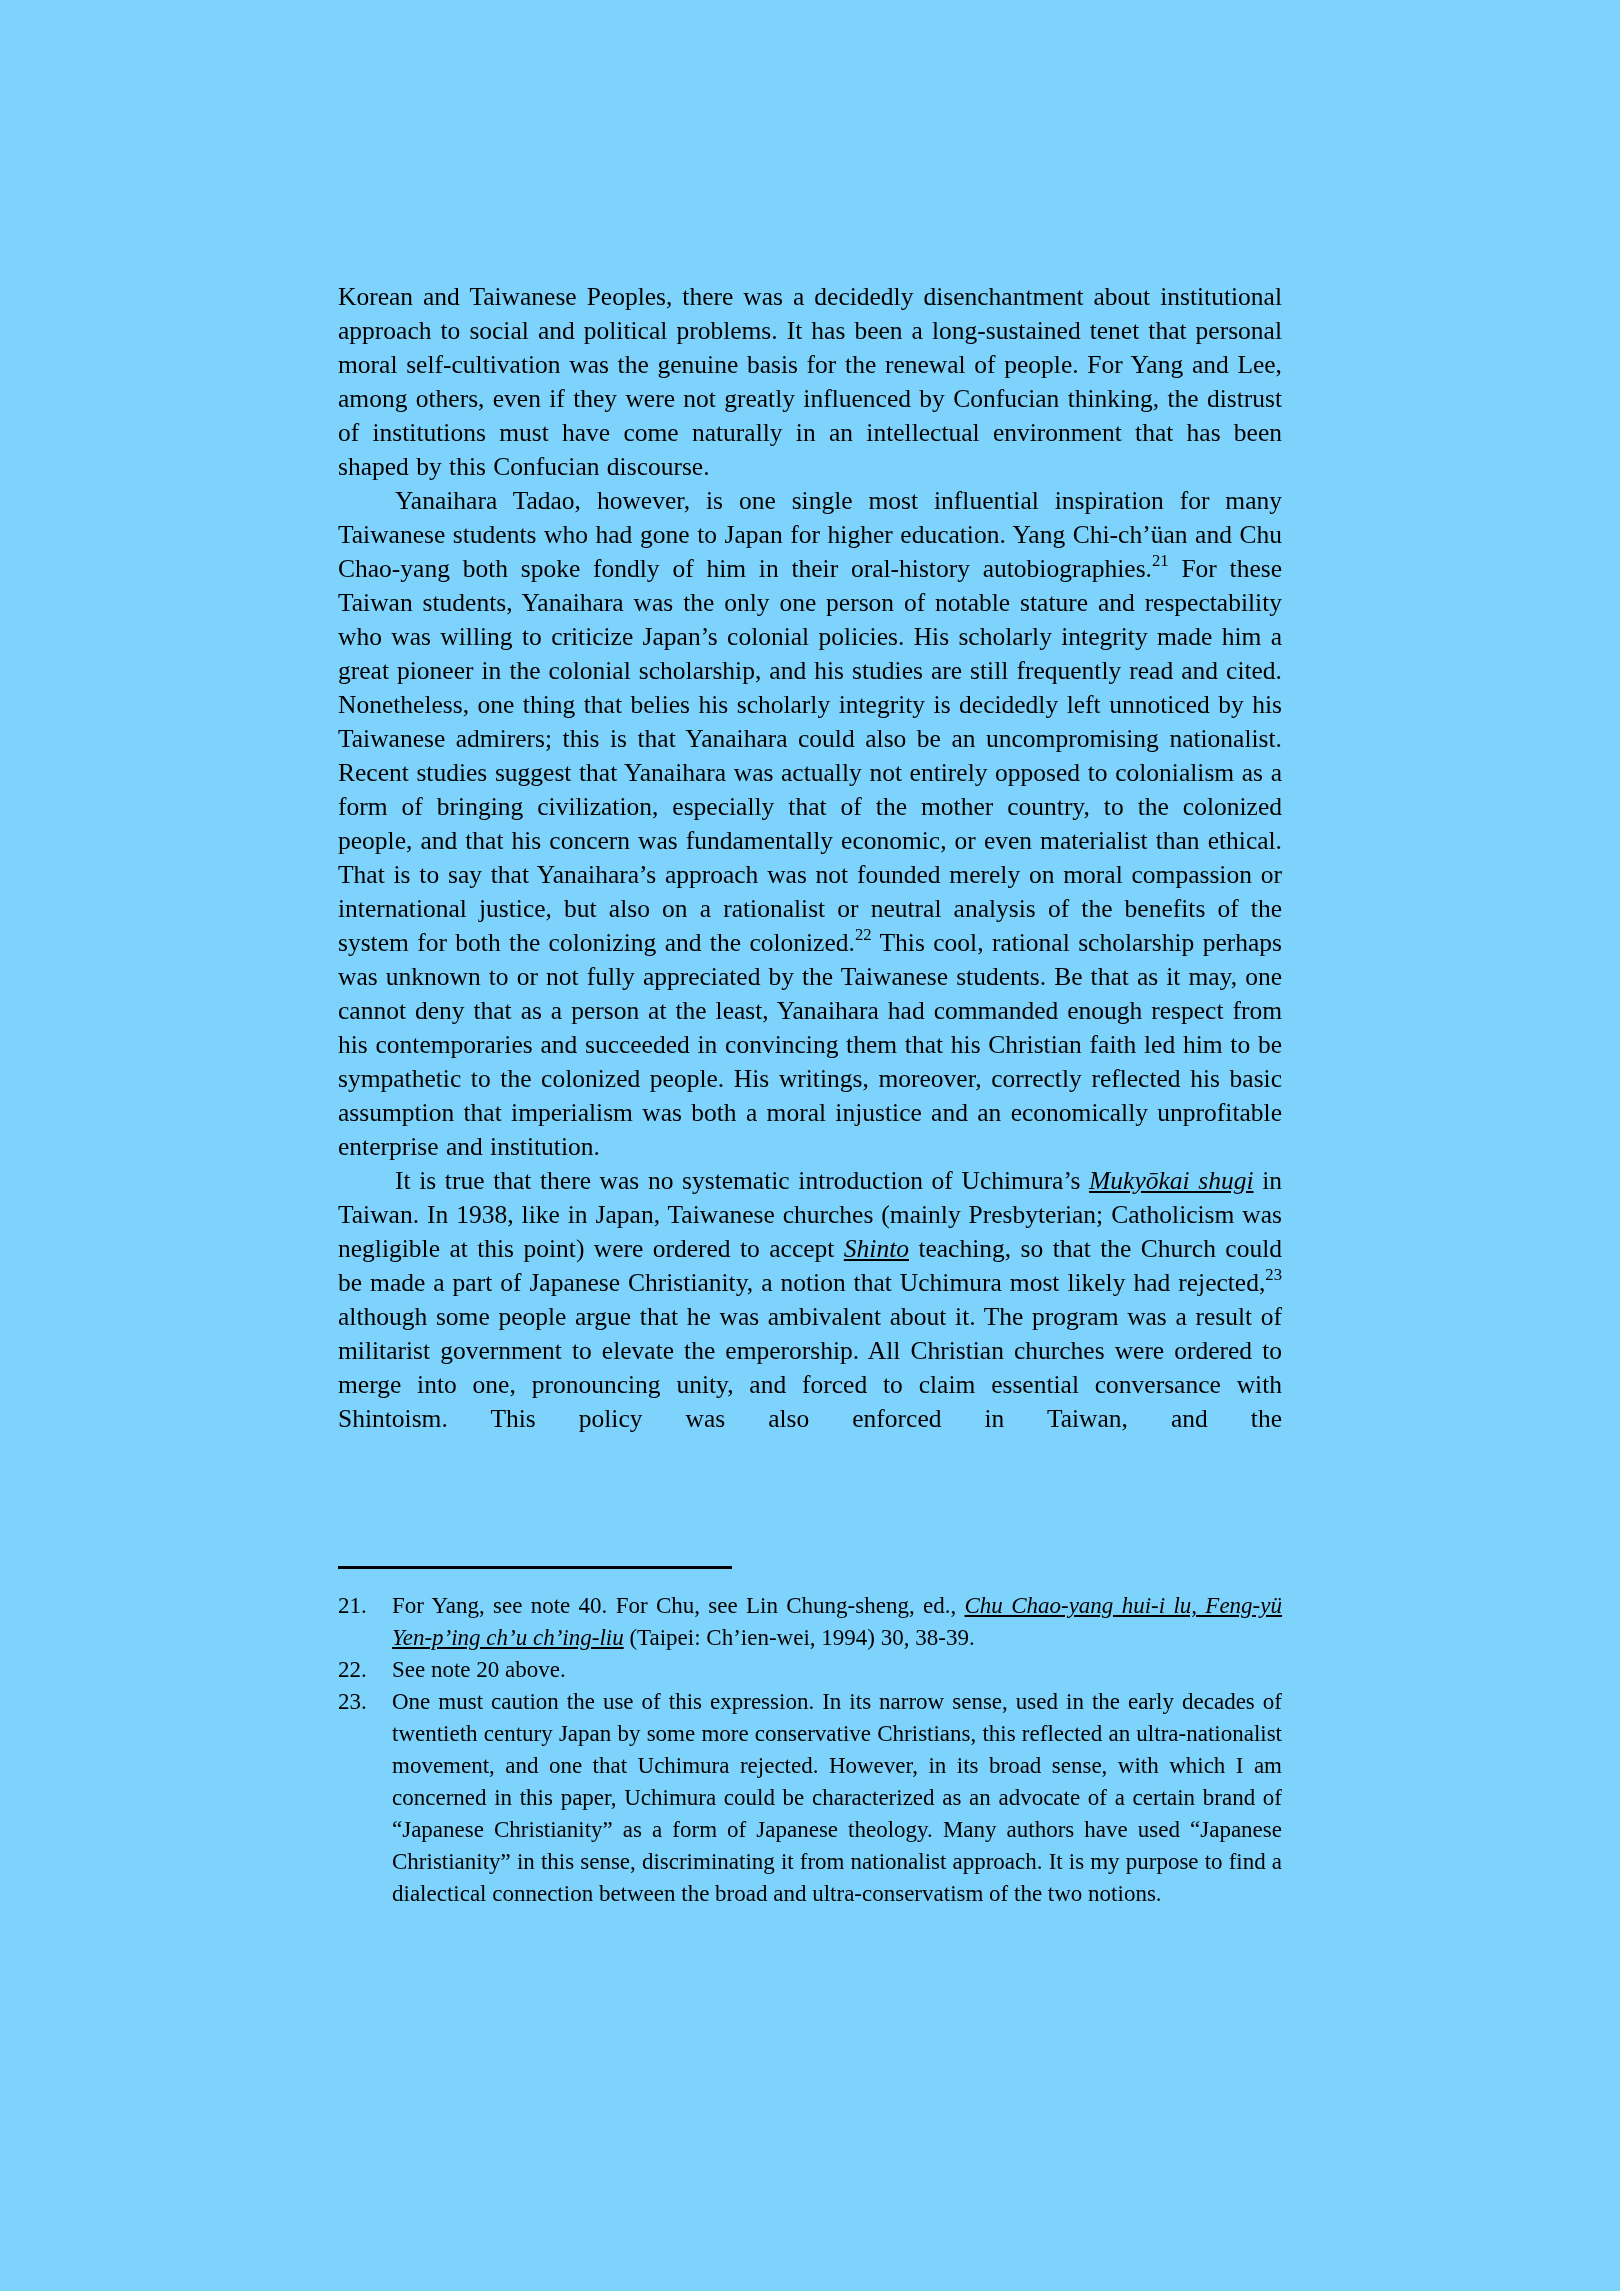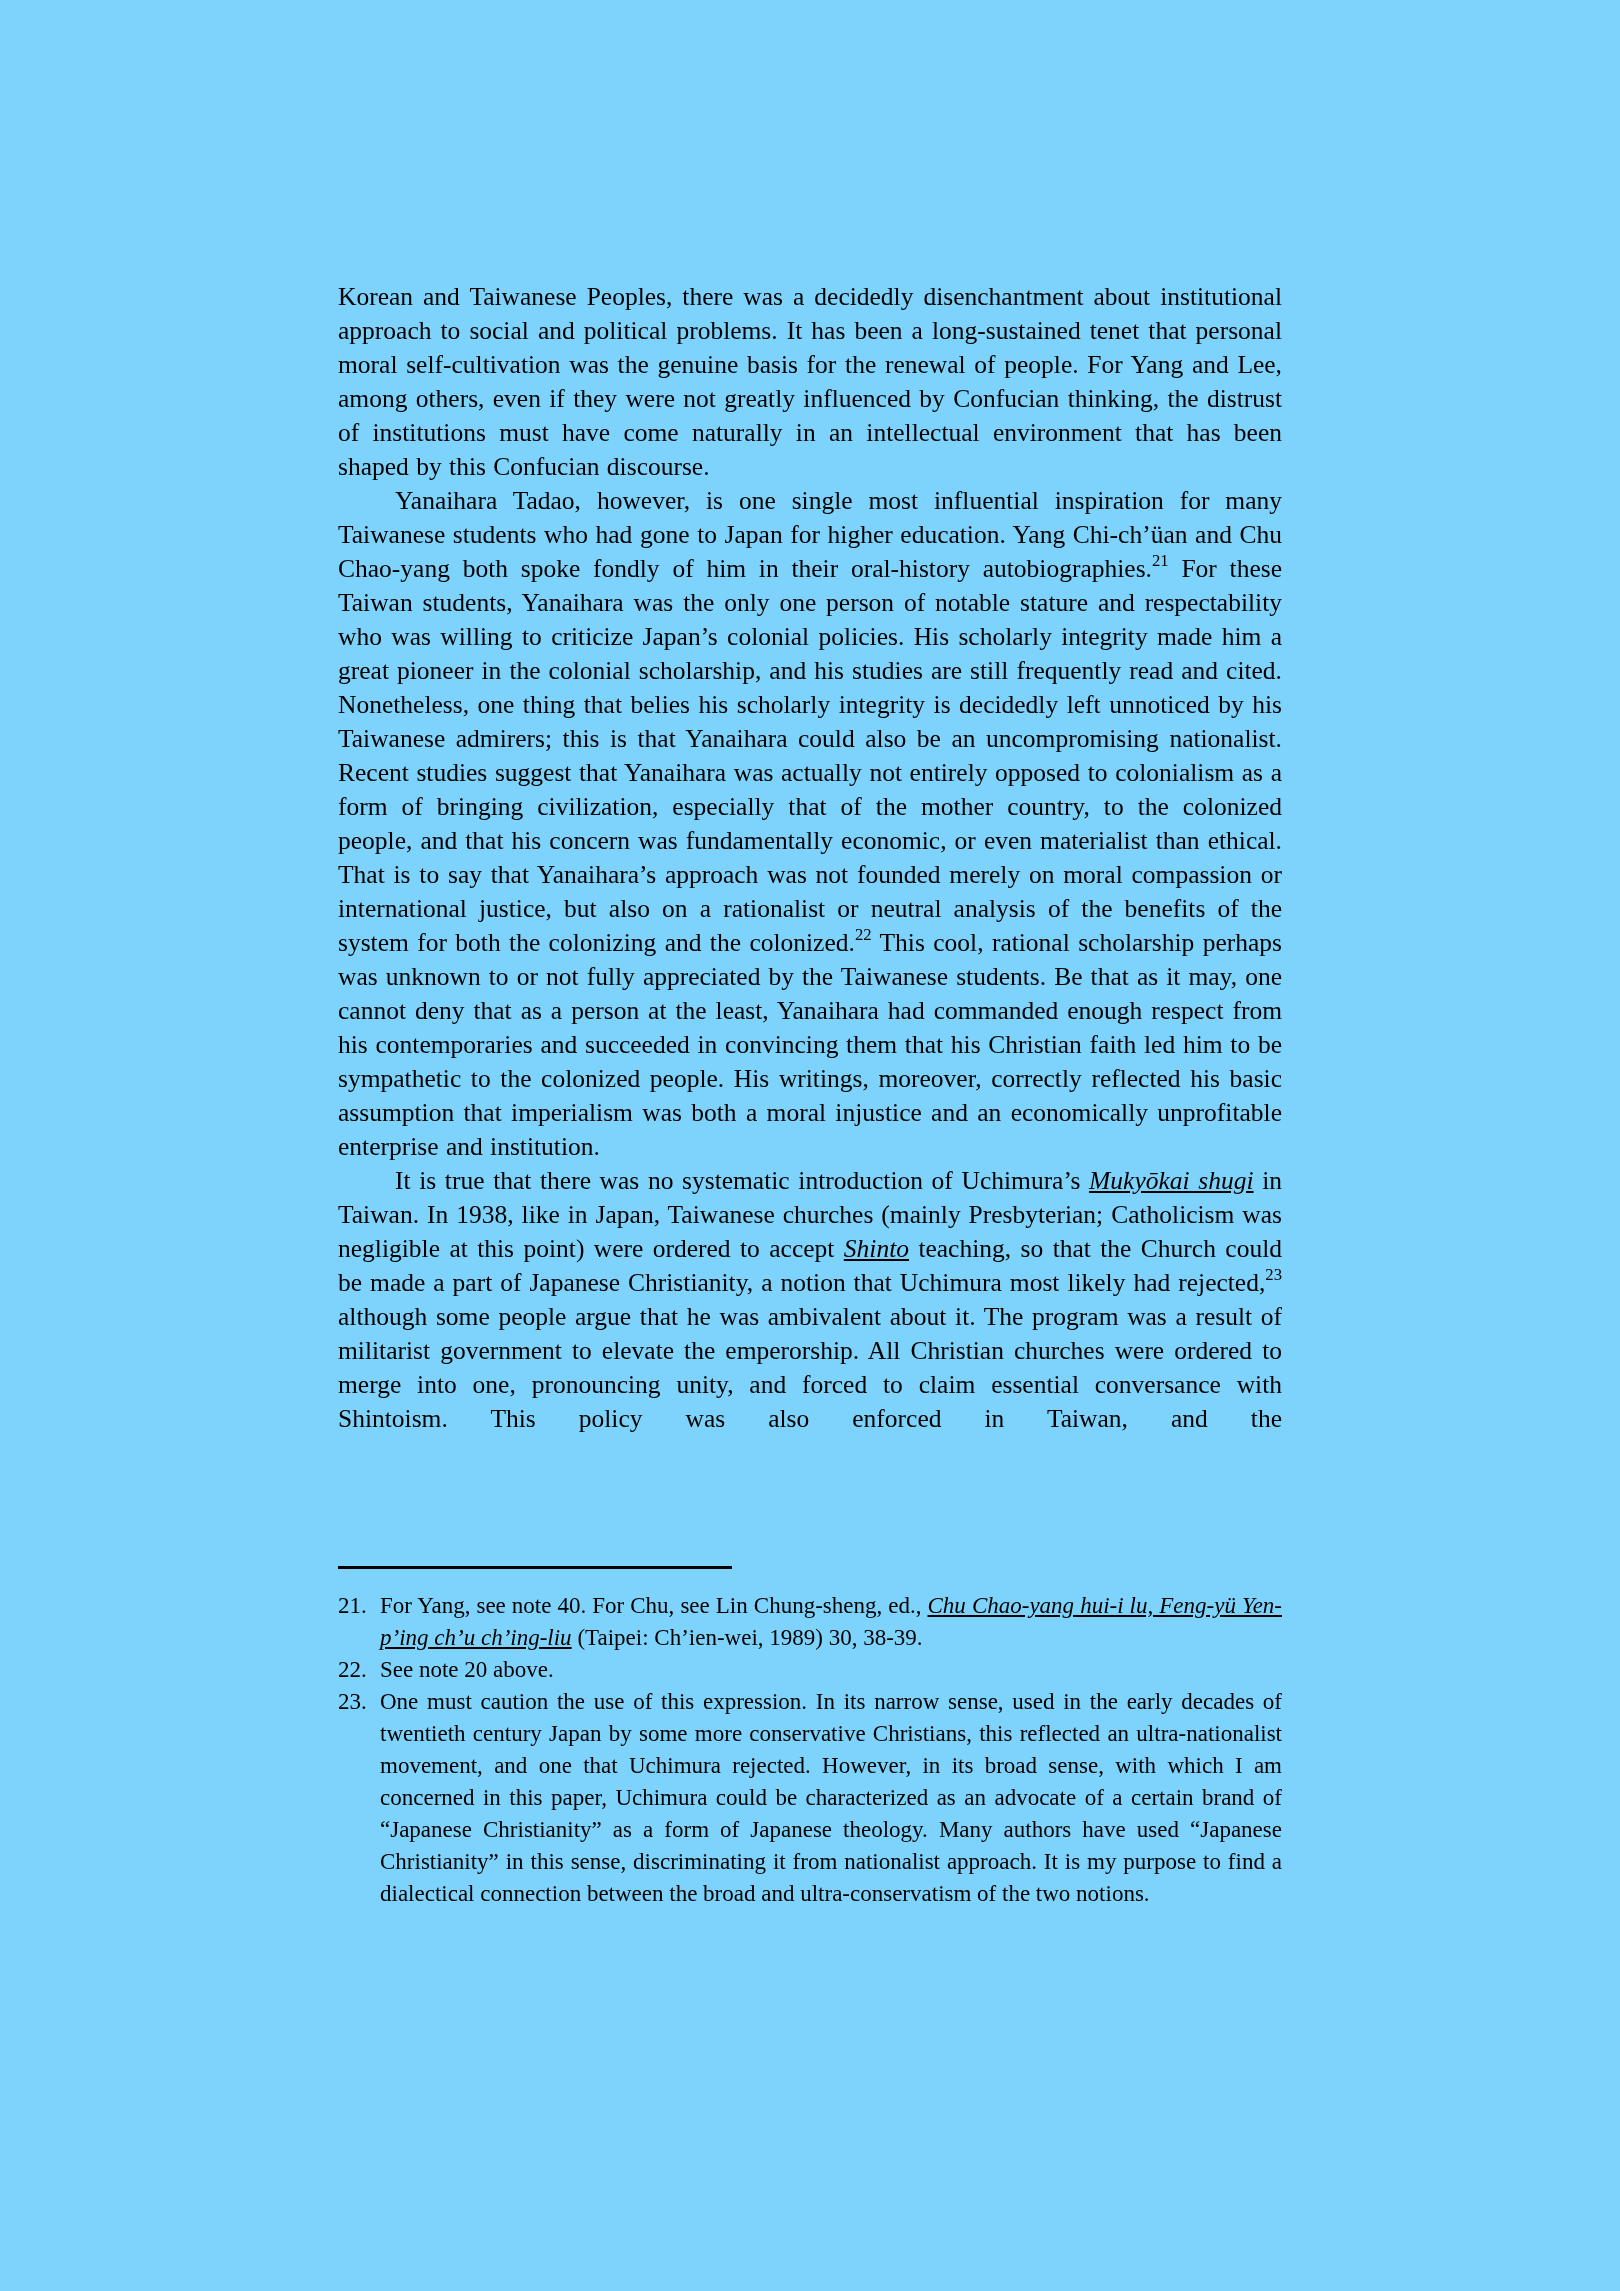--- a/index.html
+++ b/index.html
@@ -50,20 +50,21 @@
   .footnotes {
     position: absolute;
     left: 338px;
     top: 1590px;
     width: 944px;
   }
   .fn-row {
     display: flex;
     font-size: 23px;
     line-height: 32px;
+    gap: 12px;
   }
   .fn-num {
     flex: 0 0 42px;
     width: 42px;
   }
   .fn-text {
     flex: 1 1 auto;
     text-align: justify;
   }
   .page-footer {
@@ -81,21 +82,21 @@
 <div class="page">
   <main class="body-text">
       <p class="para"><span>Korean and Taiwanese Peoples, there was a decidedly disenchantment about institutional approach to social and political problems. It has been a long-sustained tenet that personal moral self-cultivation was the genuine basis for the renewal of people. For Yang and Lee, among others, even if they were not greatly influenced by Confucian thinking, the distrust of institutions must have come naturally in an intellectual environment that has been shaped by this Confucian discourse.</span></p>
       <p class="para indent"><span>Yanaihara Tadao, however, is one single most influential inspiration for many Taiwanese students who had gone to Japan for higher education. Yang Chi-ch’üan and Chu Chao-yang both spoke fondly of him in their oral-history autobiographies.</span><sup class="fnref">21</sup><span> For these Taiwan students, Yanaihara was the only one person of notable stature and respectability who was willing to criticize Japan’s colonial policies. His scholarly integrity made him a great pioneer in the colonial scholarship, and his studies are still frequently read and cited. Nonetheless, one thing that belies his scholarly integrity is decidedly left unnoticed by his Taiwanese admirers; this is that Yanaihara could also be an uncompromising nationalist. Recent studies suggest that Yanaihara was actually not entirely opposed to colonialism as a form of bringing civilization, especially that of the mother country, to the colonized people, and that his concern was fundamentally economic, or even materialist than ethical. That is to say that Yanaihara’s approach was not founded merely on moral compassion or international justice, but also on a rationalist or neutral analysis of the benefits of the system for both the colonizing and the colonized.</span><sup class="fnref">22</sup><span> This cool, rational scholarship perhaps was unknown to or not fully appreciated by the Taiwanese students. Be that as it may, one cannot deny that as a person at the least, Yanaihara had commanded enough respect from his contemporaries and succeeded in convincing them that his Christian faith led him to be sympathetic to the colonized people. His writings, moreover, correctly reflected his basic assumption that imperialism was both a moral injustice and an economically unprofitable enterprise and institution.</span></p>
       <p class="para indent cont"><span>It is true that there was no systematic introduction of Uchimura’s </span><em>Mukyōkai shugi</em><span> in Taiwan. In 1938, like in Japan, Taiwanese churches (mainly Presbyterian; Catholicism was negligible at this point) were ordered to accept </span><em>Shinto</em><span> teaching, so that the Church could be made a part of Japanese Christianity, a notion that Uchimura most likely had rejected,</span><sup class="fnref">23</sup><span> although some people argue that he was ambivalent about it. The program was a result of militarist government to elevate the emperorship. All Christian churches were ordered to merge into one, pronouncing unity, and forced to claim essential conversance with Shintoism. This policy was also enforced in Taiwan, and the</span></p>
     </main>
   <div class="fn-sep"></div>
   <section class="footnotes">
       <div class="fn-row">
         <span class="fn-num">21.</span>
-        <span class="fn-text"><span>For Yang, see note 40. For Chu, see Lin Chung-sheng, ed., </span><em>Chu Chao-yang hui-i lu, Feng-yü Yen-p’ing ch’u ch’ing-liu</em><span> (Taipei: Ch’ien-wei, 1989) 30, 38-39.</span></span>
+        <span class="fn-text"><span>For Yang, see note 40. For Chu, see Lin Chung-sheng, ed., </span><em>Chu Chao-yang hui-i lu, Feng-yü Yen-p’ing ch’u ch’ing-liu</em><span> (Taipei: Ch’ien-wei, 1994) 30, 38-39.</span></span>
       </div>
       <div class="fn-row">
         <span class="fn-num">22.</span>
         <span class="fn-text"><span>See note 20 above.</span></span>
       </div>
       <div class="fn-row">
         <span class="fn-num">23.</span>
         <span class="fn-text"><span>One must caution the use of this expression. In its narrow sense, used in the early decades of twentieth century Japan by some more conservative Christians, this reflected an ultra-nationalist movement, and one that Uchimura rejected. However, in its broad sense, with which I am concerned in this paper, Uchimura could be characterized as an advocate of a certain brand of “Japanese Christianity” as a form of Japanese theology. Many authors have used “Japanese Christianity” in this sense, discriminating it from nationalist approach. It is my purpose to find a dialectical connection between the broad and ultra-conservatism of the two notions.</span></span>
       </div>
     </section>

